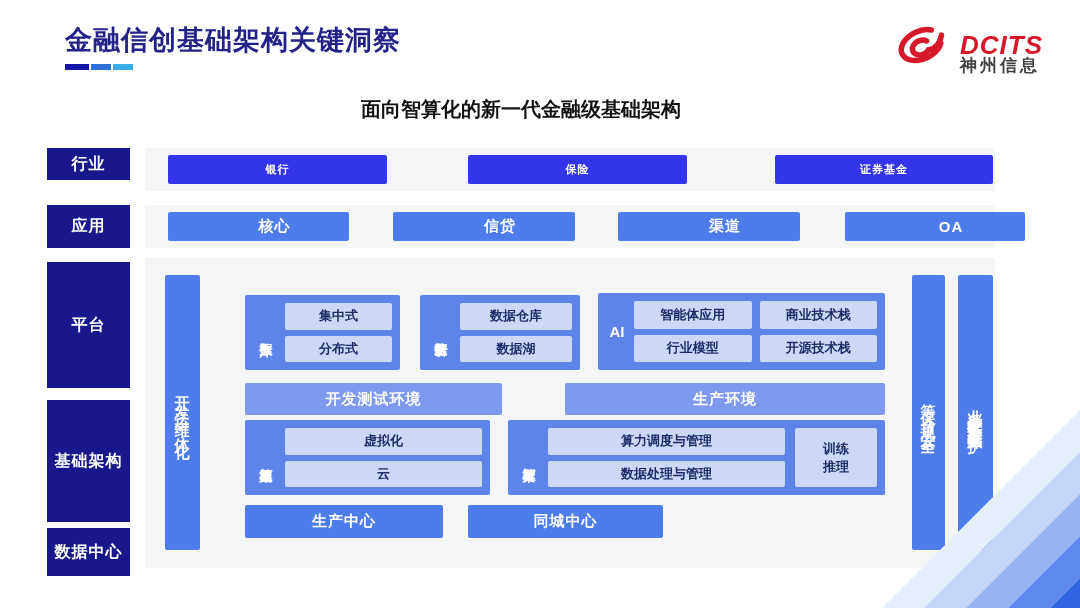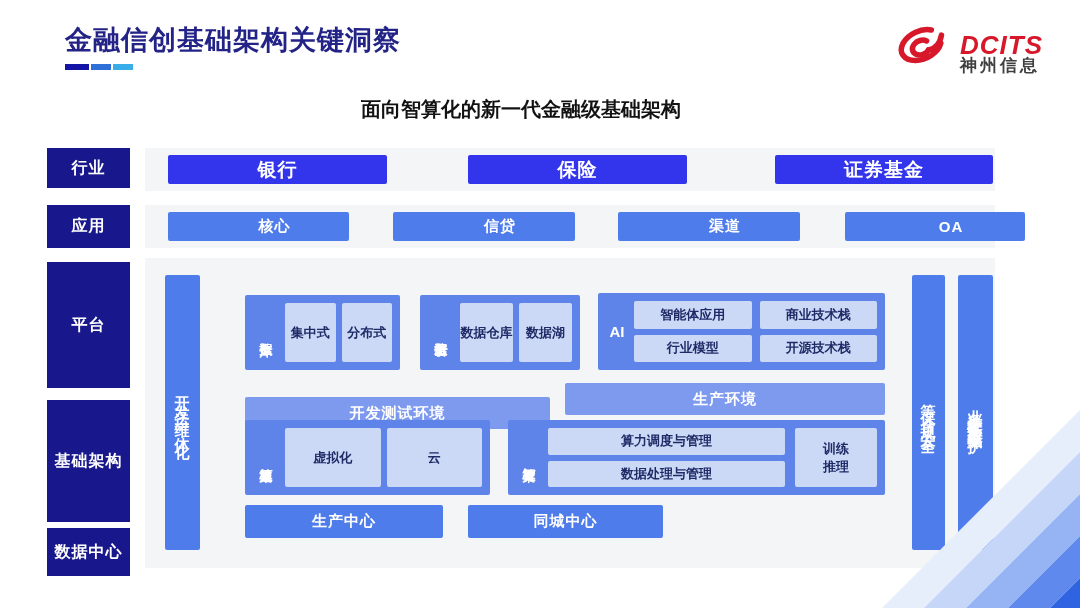--- a/index.html
+++ b/index.html
@@ -16,32 +16,32 @@
   .logo-brand{position:absolute;left:960px;top:22px;font-size:26px;font-weight:bold;font-style:italic;color:#D7182A;letter-spacing:1px;margin-top:8px;}
   .logo-co{position:absolute;left:960px;top:54px;font-size:17px;font-weight:bold;color:#3f3f3f;letter-spacing:3px;}
   .subtitle{position:absolute;left:47px;top:96px;width:948px;text-align:center;font-size:20px;font-weight:bold;color:#121212;}
   
   .rlabel{position:absolute;left:47px;width:83px;background:#18188C;color:#fff;font-weight:bold;font-size:16px;
           display:flex;align-items:center;justify-content:center;letter-spacing:1px;}
   
   .strip{position:absolute;left:145px;width:850px;background:#F4F5F7;}
   
   .box{position:absolute;display:flex;align-items:center;justify-content:center;color:#fff;font-weight:bold;border-radius:2px;}
-  .b-ind{background:#3335EC;font-size:19px;letter-spacing:1px;}
+  .b-ind{background:#3335EC;font-size:11px;letter-spacing:1px;}
   .b-app{background:#4E7CEA;font-size:15px;letter-spacing:1px;padding-left:32px;}
   .b-env{background:#7E9AEF;font-size:15px;letter-spacing:1px;}
   .b-ctr{background:#4E7CEA;font-size:15px;letter-spacing:1px;}
   
   .vbar{position:absolute;background:#4E7CEA;color:#fff;font-weight:bold;font-size:15px;border-radius:2px;
         display:flex;align-items:center;justify-content:center;}
   .vtext{writing-mode:vertical-rl;text-orientation:upright;line-height:1;}
   
   .ctr{position:absolute;background:#5E84EA;border-radius:2px;display:flex;align-items:stretch;padding:8px;box-sizing:border-box;gap:6px;}
   .ctr-label{color:#fff;font-weight:bold;font-size:13px;display:flex;align-items:center;justify-content:center;flex:0 0 26px;}
-  .ctr-body{flex:1;display:flex;flex-direction:row;gap:6px;justify-content:center;}
+  .ctr-body{flex:1;display:flex;flex-direction:column;gap:6px;justify-content:center;}
   .lite{background:#CBD9F7;color:#1F2A66;font-weight:bold;font-size:13px;border-radius:2px;
         display:flex;align-items:center;justify-content:center;min-height:26px;flex:1;}
   .grid2{flex:1;display:grid;grid-template-columns:1fr 1fr;grid-template-rows:1fr 1fr;gap:6px 8px;}
   .ic-body{flex:1;display:flex;flex-direction:row;gap:10px;}
   .ic-left{flex:1;display:flex;flex-direction:column;gap:6px;}
   .ic-side{flex:0 0 82px;}
   .wrap30{display:inline-block;width:30px;text-align:center;line-height:1.35;}
   .corner{position:absolute;right:0;bottom:0;width:320px;height:240px;}
 </style>
 </head>
@@ -61,21 +61,21 @@
       <path d="M 47 15 A 21 14 0 1 0 50 31"></path>
       <path d="M 38 23 A 9 7 0 1 0 36 32"></path>
       <path d="M 36 32 Q 46 35 54 24"></path>
     </g>
   </svg>
   <div class="logo-brand">DCITS</div>
   <div class="logo-co">神州信息</div>
 
   <div class="subtitle">面向智算化的新一代金融级基础架构</div>
 
-  <div class="rlabel" style="top:148px;height:40px;font-family:Liberation Serif, serif;">行业</div>
+  <div class="rlabel" style="top:148px;height:32px;font-family:Liberation Serif, serif;">行业</div>
   <div class="rlabel" style="top:205px;height:43px;">应用</div>
   <div class="rlabel" style="top:262px;height:126px;">平台</div>
   <div class="rlabel" style="top:400px;height:122px;">基础架构</div>
   <div class="rlabel" style="top:528px;height:48px;">数据中心</div>
 
   <div class="strip" style="top:148px;height:43px;"></div>
   <div class="box b-ind" style="left:168px;top:155px;width:219px;height:29px;">银行</div>
   <div class="box b-ind" style="left:468px;top:155px;width:219px;height:29px;">保险</div>
   <div class="box b-ind" style="left:775px;top:155px;width:218px;height:29px;">证券基金</div>
 
@@ -114,21 +114,21 @@
     <div class="ctr" style="left:453px;top:35px;width:287px;height:77px;">
       <div class="ctr-label" style="flex-basis:22px;font-size:15px;">AI</div>
       <div class="grid2">
         <div class="lite">智能体应用</div>
         <div class="lite">商业技术栈</div>
         <div class="lite">行业模型</div>
         <div class="lite">开源技术栈</div>
       </div>
     </div>
 
-    <div class="box b-env" style="left:100px;top:125px;width:305px;height:32px;margin-top:14px;">开发测试环境</div>
+    <div class="box b-env" style="left:100px;top:125px;width:257px;height:32px;">开发测试环境</div>
     <div class="box b-env" style="left:420px;top:125px;width:320px;height:32px;">生产环境</div>
 
     <div class="ctr" style="left:100px;top:162px;width:245px;height:75px;">
       <div class="ctr-label">
         <span class="vtext">通算框架</span>
       </div>
       <div class="ctr-body">
         <div class="lite">虚拟化</div>
         <div class="lite">云</div>
       </div>

